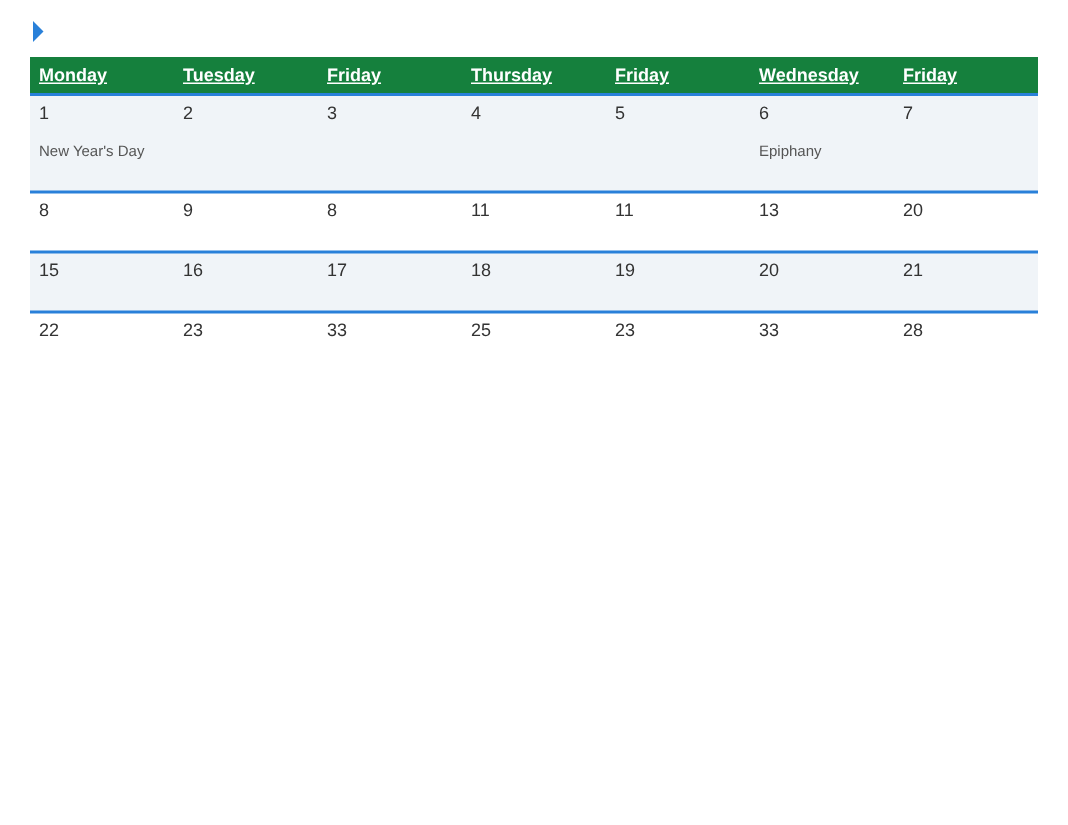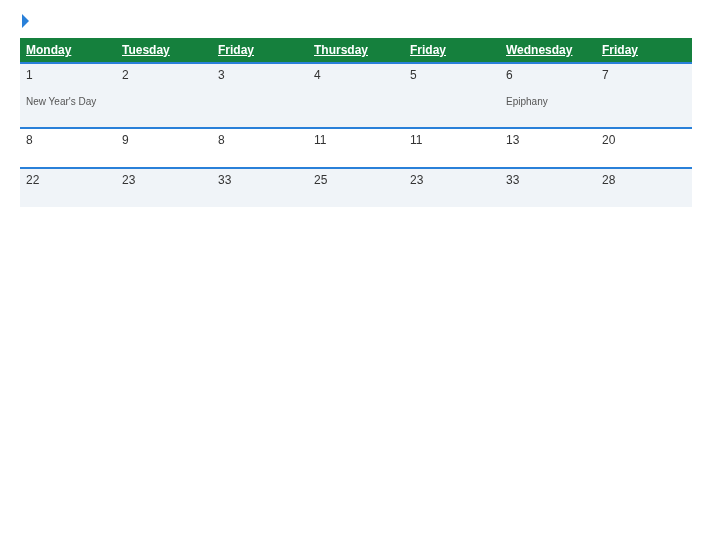--- a/index.html
+++ b/index.html
@@ -189,20 +189,43 @@
         </td>
         <td>
           <span class="day-number">13</span>
         </td>
         <td>
           <span class="day-number">20</span>
         </td>
       </tr>
       <tr>
         <td>
+          <span class="day-number">15</span>
+        </td>
+        <td>
+          <span class="day-number">16</span>
+        </td>
+        <td>
+          <span class="day-number">17</span>
+        </td>
+        <td>
+          <span class="day-number">18</span>
+        </td>
+        <td>
+          <span class="day-number">19</span>
+        </td>
+        <td>
+          <span class="day-number">20</span>
+        </td>
+        <td>
+          <span class="day-number">21</span>
+        </td>
+      </tr>
+      <tr>
+        <td>
           <span class="day-number">22</span>
         </td>
         <td>
           <span class="day-number">23</span>
         </td>
         <td>
           <span class="day-number">33</span>
         </td>
         <td>
           <span class="day-number">25</span>

